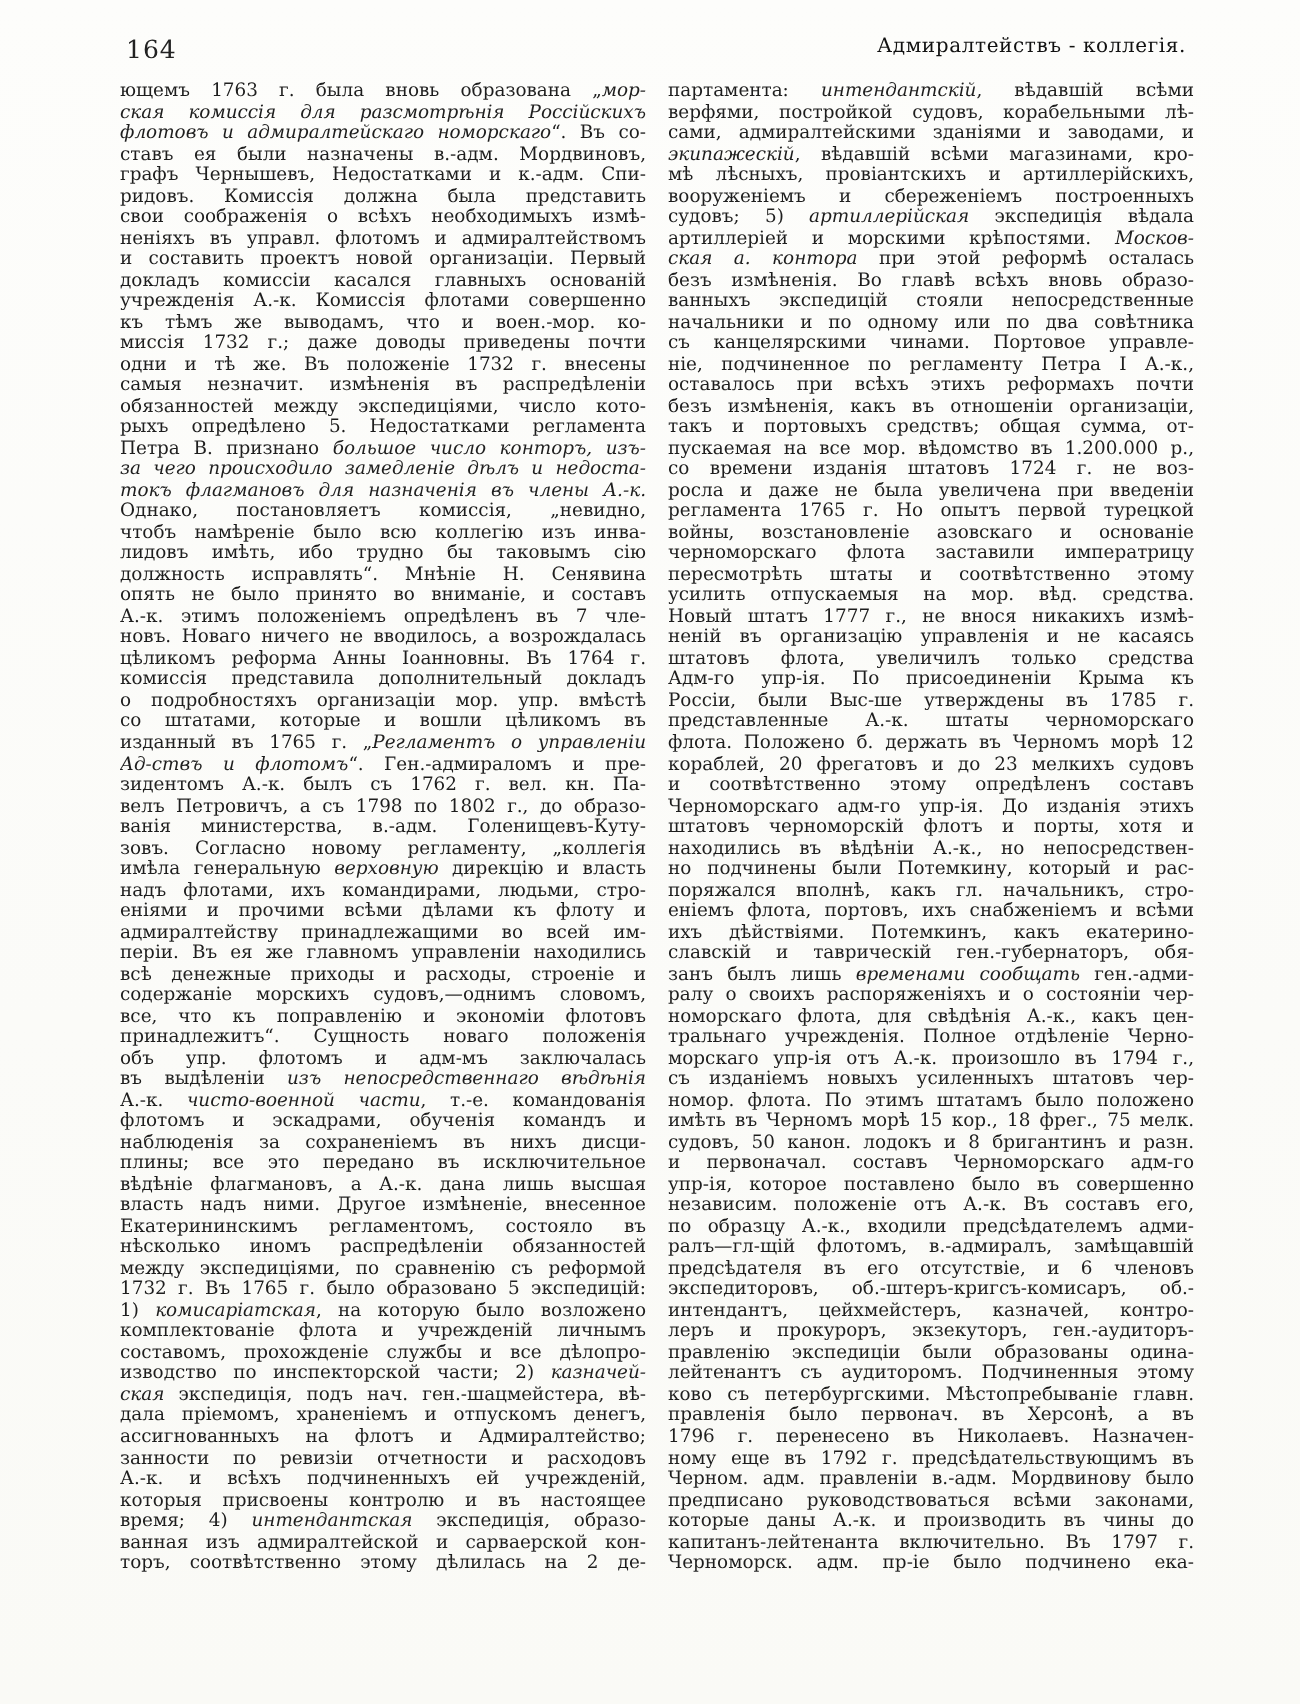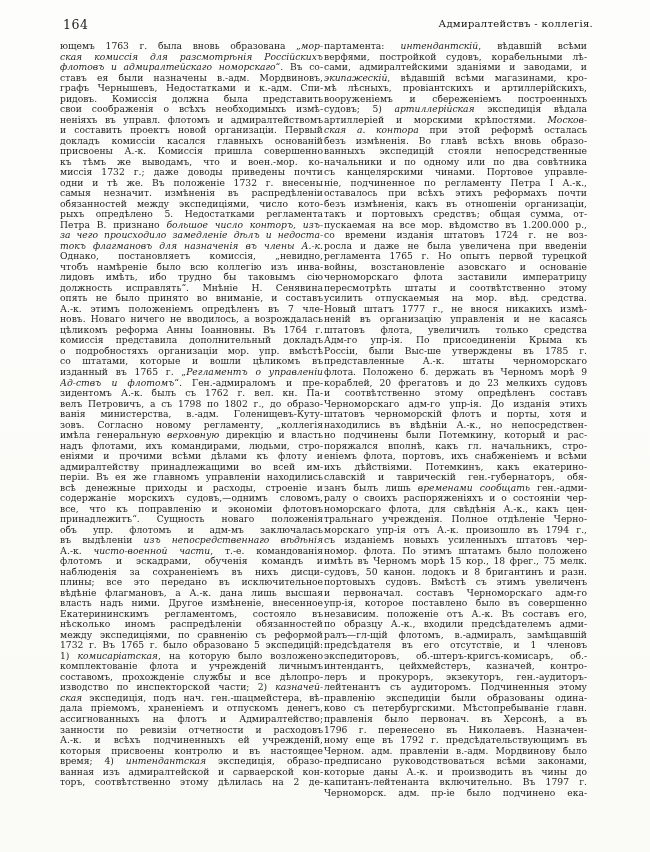--- a/index.html
+++ b/index.html
@@ -33,21 +33,21 @@
     text-align: right;
     font-weight: normal;
     font-size: 10px;
     letter-spacing: 0.3px;
     color: #111;
   }
   .columns {
     position: absolute;
     top: 41px; left: 60px;
     display: flex;
-    gap: 1px;
+    gap: 11px;
   }
   .col {
     width: 263px;
   }
   .line {
     font-size: 9.2px;
     line-height: 10.52px;
     height: 10.52px;
     white-space: normal;
     text-align: justify;
@@ -70,21 +70,21 @@
         <div class="line"><span>ющемъ 1763 г. была вновь образована „</span><i>мор-</i></div>
         <div class="line"><i>ская комиссія для разсмотрѣнія Россійскихъ</i></div>
         <div class="line"><i>флотовъ и адмиралтейскаго номорскаго</i><span>“. Въ со-</span></div>
         <div class="line"><span>ставъ ея были назначены в.-адм. Мордвиновъ,</span></div>
         <div class="line"><span>графъ Чернышевъ, Недостатками и к.-адм. Спи-</span></div>
         <div class="line"><span>ридовъ. Комиссія должна была представить</span></div>
         <div class="line"><span>свои соображенія о всѣхъ необходимыхъ измѣ-</span></div>
         <div class="line"><span>неніяхъ въ управл. флотомъ и адмиралтействомъ</span></div>
         <div class="line"><span>и составить проектъ новой организаціи. Первый</span></div>
         <div class="line"><span>докладъ комиссіи касался главныхъ основаній</span></div>
-        <div class="line"><span>присвоены А.-к. Комиссія пришла совершенно</span></div>
+        <div class="line"><span>учрежденія А.-к. Комиссія флотами совершенно</span></div>
         <div class="line"><span>къ тѣмъ же выводамъ, что и воен.-мор. ко-</span></div>
         <div class="line"><span>миссія 1732 г.; даже доводы приведены почти</span></div>
         <div class="line"><span>одни и тѣ же. Въ положеніе 1732 г. внесены</span></div>
         <div class="line"><span>самыя незначит. измѣненія въ распредѣленіи</span></div>
         <div class="line"><span>обязанностей между экспедиціями, число кото-</span></div>
         <div class="line"><span>рыхъ опредѣлено 5. Недостатками регламента</span></div>
         <div class="line"><span>Петра В. признано </span><i>большое число конторъ, изъ-</i></div>
         <div class="line"><i>за чего происходило замедленіе дѣлъ и недоста-</i></div>
         <div class="line"><i>токъ флагмановъ для назначенія въ члены А.-к.</i></div>
         <div class="line"><span>Однако, постановляетъ комиссія, „невидно,</span></div>
@@ -164,52 +164,51 @@
         <div class="line"><span>войны, возстановленіе азовскаго и основаніе</span></div>
         <div class="line"><span>черноморскаго флота заставили императрицу</span></div>
         <div class="line"><span>пересмотрѣть штаты и соотвѣтственно этому</span></div>
         <div class="line"><span>усилить отпускаемыя на мор. вѣд. средства.</span></div>
         <div class="line"><span>Новый штатъ 1777 г., не внося никакихъ измѣ-</span></div>
         <div class="line"><span>неній въ организацію управленія и не касаясь</span></div>
         <div class="line"><span>штатовъ флота, увеличилъ только средства</span></div>
         <div class="line"><span>Адм-го упр-ія. По присоединеніи Крыма къ</span></div>
         <div class="line"><span>Россіи, были Выс-ше утверждены въ 1785 г.</span></div>
         <div class="line"><span>представленные А.-к. штаты черноморскаго</span></div>
-        <div class="line"><span>флота. Положено б. держать въ Черномъ морѣ 9</span></div>
+        <div class="line"><span>флота. Положено б. держать въ Черномъ морѣ 12</span></div>
         <div class="line"><span>кораблей, 20 фрегатовъ и до 23 мелкихъ судовъ</span></div>
         <div class="line"><span>и соотвѣтственно этому опредѣленъ составъ</span></div>
         <div class="line"><span>Черноморскаго адм-го упр-ія. До изданія этихъ</span></div>
         <div class="line"><span>штатовъ черноморскій флотъ и порты, хотя и</span></div>
         <div class="line"><span>находились въ вѣдѣніи А.-к., но непосредствен-</span></div>
         <div class="line"><span>но подчинены были Потемкину, который и рас-</span></div>
         <div class="line"><span>поряжался вполнѣ, какъ гл. начальникъ, стро-</span></div>
         <div class="line"><span>еніемъ флота, портовъ, ихъ снабженіемъ и всѣми</span></div>
         <div class="line"><span>ихъ дѣйствіями. Потемкинъ, какъ екатерино-</span></div>
         <div class="line"><span>славскій и таврическій ген.-губернаторъ, обя-</span></div>
         <div class="line"><span>занъ былъ лишь </span><i>временами сообщать</i><span> ген.-адми-</span></div>
         <div class="line"><span>ралу о своихъ распоряженіяхъ и о состояніи чер-</span></div>
         <div class="line"><span>номорскаго флота, для свѣдѣнія А.-к., какъ цен-</span></div>
         <div class="line"><span>тральнаго учрежденія. Полное отдѣленіе Черно-</span></div>
         <div class="line"><span>морскаго упр-ія отъ А.-к. произошло въ 1794 г.,</span></div>
         <div class="line"><span>съ изданіемъ новыхъ усиленныхъ штатовъ чер-</span></div>
         <div class="line"><span>номор. флота. По этимъ штатамъ было положено</span></div>
         <div class="line"><span>имѣть въ Черномъ морѣ 15 кор., 18 фрег., 75 мелк.</span></div>
         <div class="line"><span>судовъ, 50 канон. лодокъ и 8 бригантинъ и разн.</span></div>
-        <div class="line"><span>портовыхъ судовъ. Вмѣстѣ съ этимъ увеличенъ</span></div>
         <div class="line"><span>и первоначал. составъ Черноморскаго адм-го</span></div>
         <div class="line"><span>упр-ія, которое поставлено было въ совершенно</span></div>
         <div class="line"><span>независим. положеніе отъ А.-к. Въ составъ его,</span></div>
         <div class="line"><span>по образцу А.-к., входили предсѣдателемъ адми-</span></div>
         <div class="line"><span>ралъ—гл-щій флотомъ, в.-адмиралъ, замѣщавшій</span></div>
-        <div class="line"><span>предсѣдателя въ его отсутствіе, и 1 членовъ</span></div>
+        <div class="line"><span>предсѣдателя въ его отсутствіе, и 6 членовъ</span></div>
         <div class="line"><span>экспедиторовъ, об.-штеръ-кригсъ-комисаръ, об.-</span></div>
         <div class="line"><span>интендантъ, цейхмейстеръ, казначей, контро-</span></div>
         <div class="line"><span>леръ и прокуроръ, экзекуторъ, ген.-аудиторъ-</span></div>
+        <div class="line"><span>правленію экспедиціи были образованы одина-</span></div>
         <div class="line"><span>лейтенантъ съ аудиторомъ. Подчиненныя этому</span></div>
-        <div class="line"><span>правленію экспедиціи были образованы одина-</span></div>
         <div class="line"><span>ково съ петербургскими. Мѣстопребываніе главн.</span></div>
         <div class="line"><span>правленія было первонач. въ Херсонѣ, а въ</span></div>
         <div class="line"><span>1796 г. перенесено въ Николаевъ. Назначен-</span></div>
         <div class="line"><span>ному еще въ 1792 г. предсѣдательствующимъ въ</span></div>
         <div class="line"><span>Черном. адм. правленіи в.-адм. Мордвинову было</span></div>
         <div class="line"><span>предписано руководствоваться всѣми законами,</span></div>
         <div class="line"><span>которые даны А.-к. и производить въ чины до</span></div>
         <div class="line"><span>капитанъ-лейтенанта включительно. Въ 1797 г.</span></div>
         <div class="line"><span>Черноморск. адм. пр-іе было подчинено ека-</span></div>
       </div>

